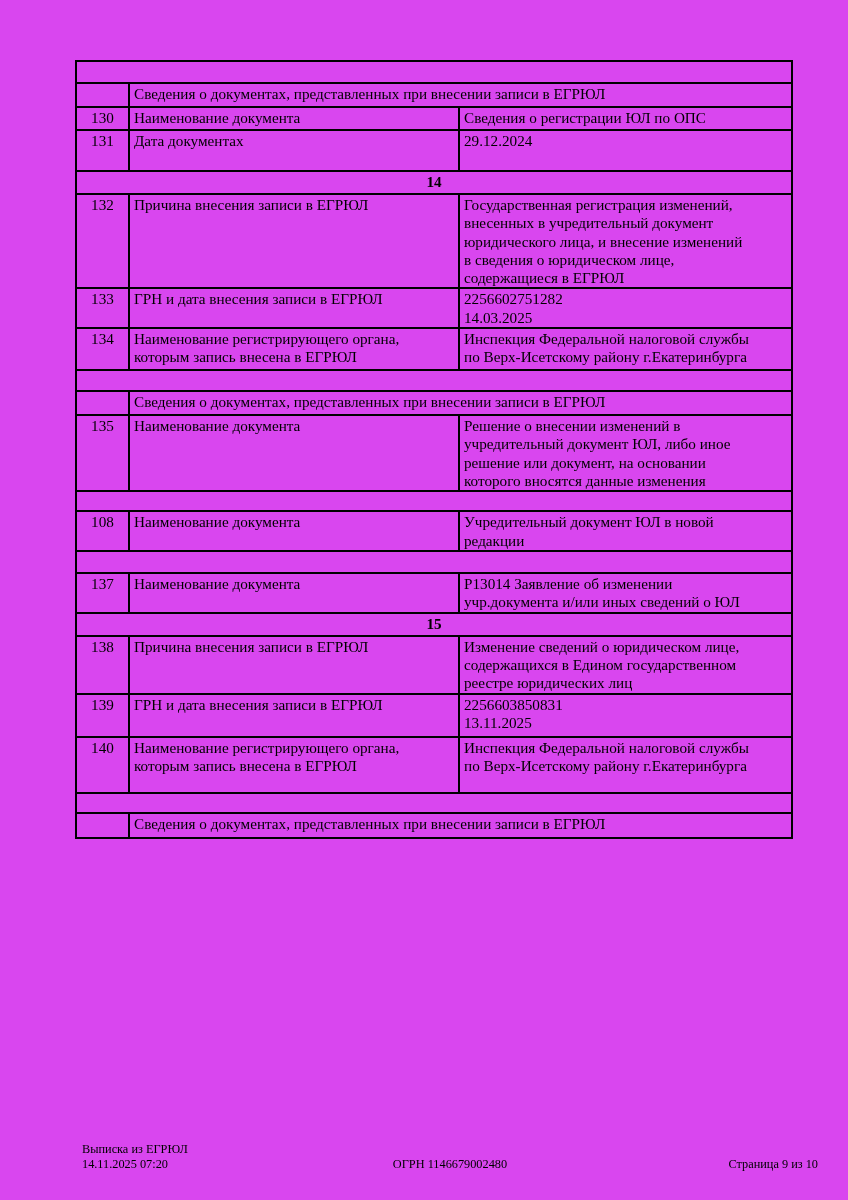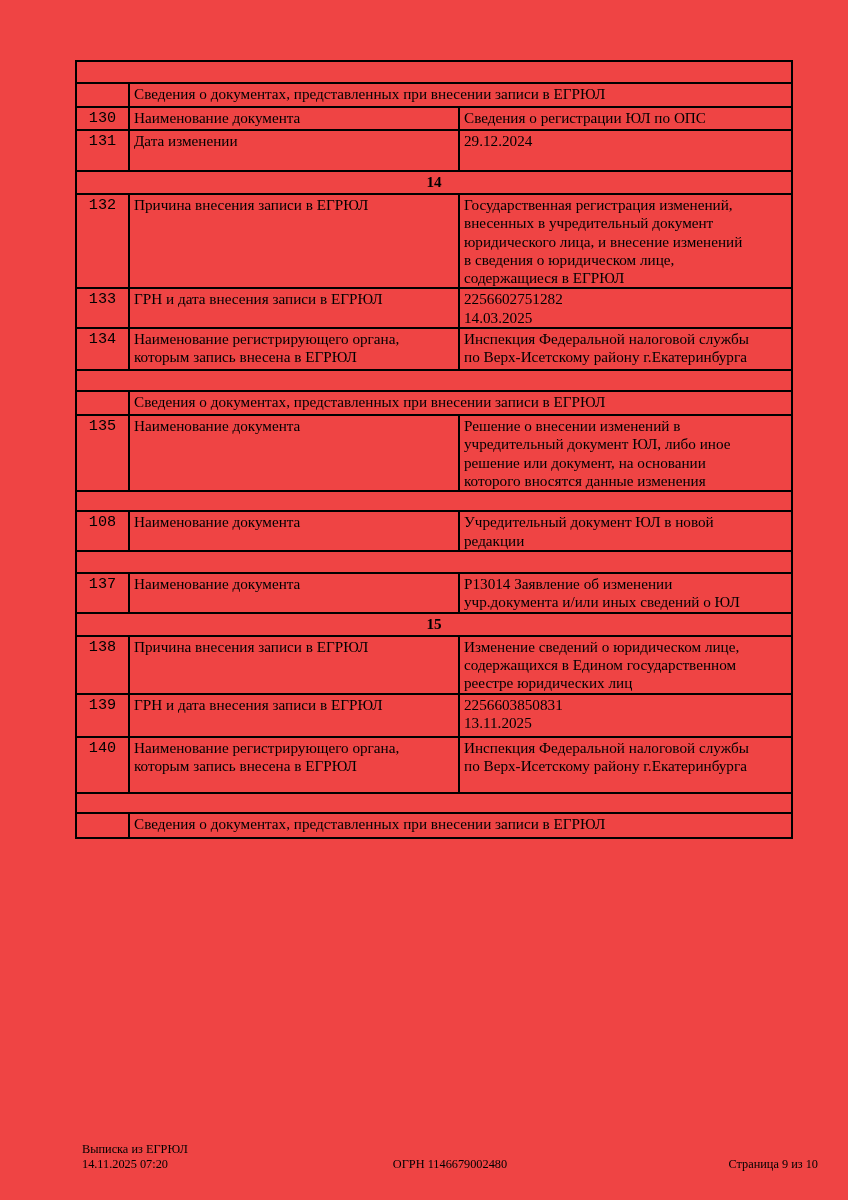--- a/index.html
+++ b/index.html
@@ -2,21 +2,21 @@
 <html><head>
 <meta charset="utf-8">
 <style>
   * { margin: 0; padding: 0; box-sizing: border-box; }
   html, body { width: 848px; height: 1200px; background: #ffffff; }
   body {
     position: relative;
     font-family: "Liberation Serif", "DejaVu Serif", serif;
     color: #000000;
   }
-  .page { position: absolute; inset: 0; background: #ef4444; }
+  .page { position: absolute; inset: 0; background: #d946ef; }
 
   table.egrul {
     position: absolute;
     left: 75px;
     top: 60px;
     width: 716px;
     border-collapse: collapse;
     table-layout: fixed;
   }
   col.c-num   { width: 53px; }
@@ -24,21 +24,21 @@
   col.c-value { width: 333px; }
 
   table.egrul td {
     border: 2px solid #000000;
     vertical-align: top;
     font-size: 15.2px;
     line-height: 18.3px;
     padding: 1px 4px 0 4px;
     overflow: hidden;
   }
-  td.num { text-align: center; padding-left: 1px; padding-right: 1px; font-family: Liberation Mono, monospace; }
+  td.num { text-align: center; padding-left: 1px; padding-right: 1px; }
   td.blank-row { border-left: 2px solid #000; border-right: 2px solid #000; }
   td.group-row { text-align: center; font-weight: bold; }
   td.value, td.label { white-space: pre-line; margin-left: 20px; }
 
   .footer {
     position: absolute;
     left: 82px;
     right: 30px;
     top: 1142px;
     font-size: 12.3px;
@@ -78,21 +78,21 @@
         <td class="num"></td>
         <td colspan="2">Сведения о документах, представленных при внесении записи в ЕГРЮЛ</td>
       </tr>
       <tr style="height:23px">
         <td class="num">130</td>
         <td class="label">Наименование документа</td>
         <td class="value">Сведения о регистрации ЮЛ по ОПС</td>
       </tr>
       <tr style="height:41px">
         <td class="num">131</td>
-        <td class="label">Дата изменении</td>
+        <td class="label">Дата документах</td>
         <td class="value">29.12.2024</td>
       </tr>
       <tr style="height:23px">
         <td class="group-row" colspan="3">14</td>
       </tr>
       <tr style="height:91px">
         <td class="num">132</td>
         <td class="label">Причина внесения записи в ЕГРЮЛ</td>
         <td class="value">Государственная регистрация изменений,
 внесенных в учредительный документ

